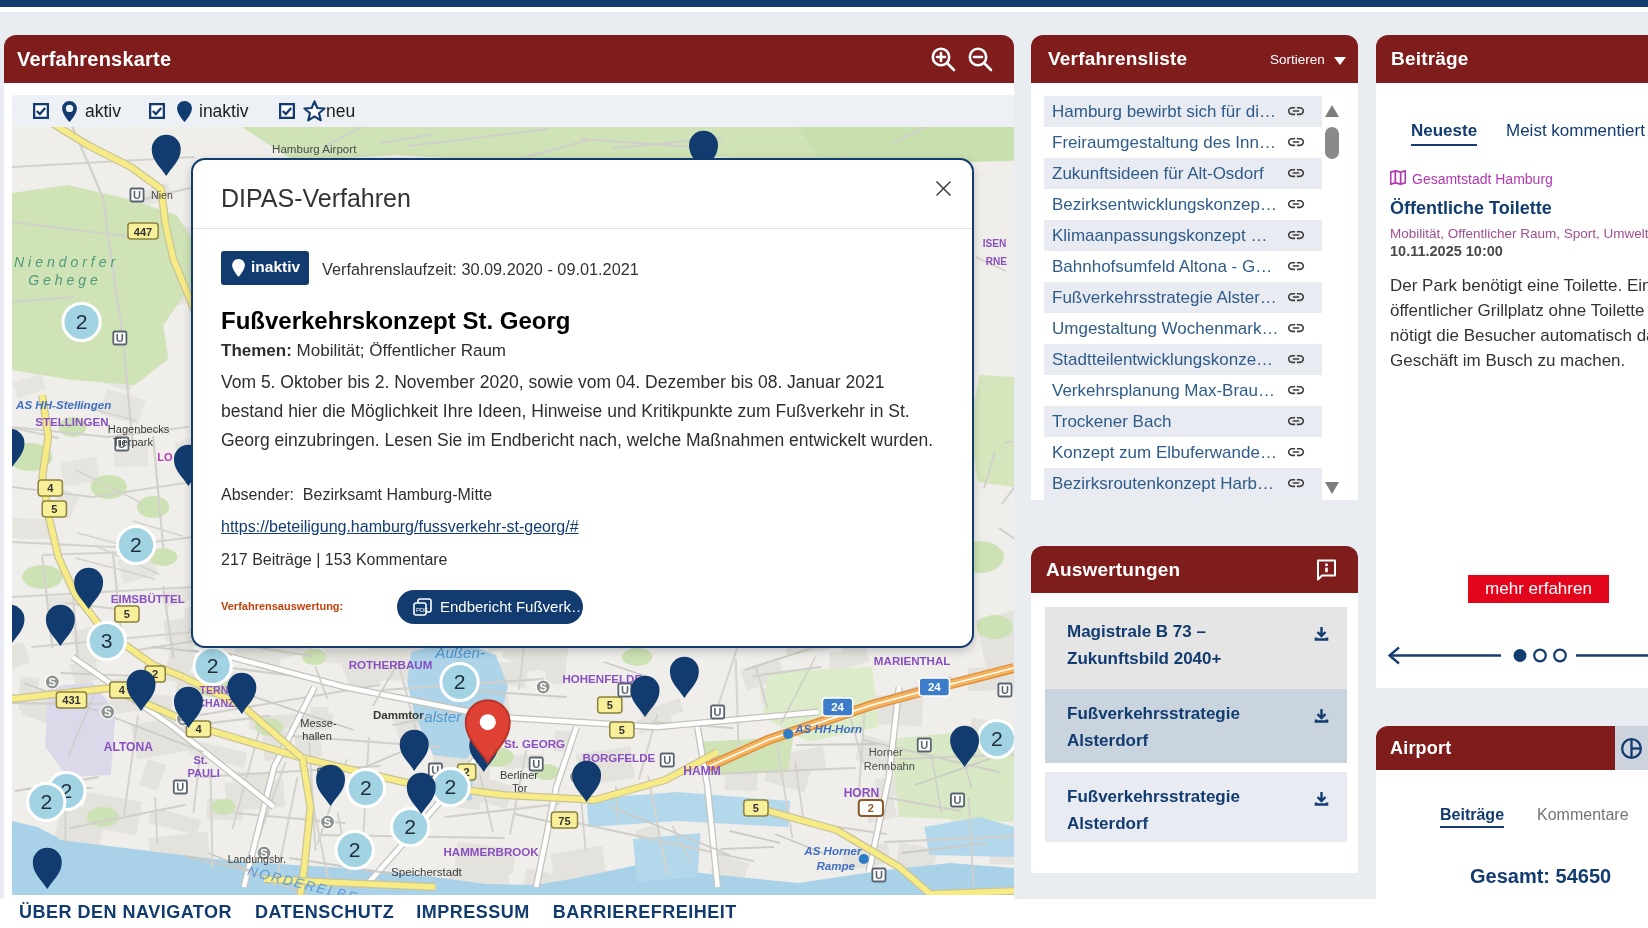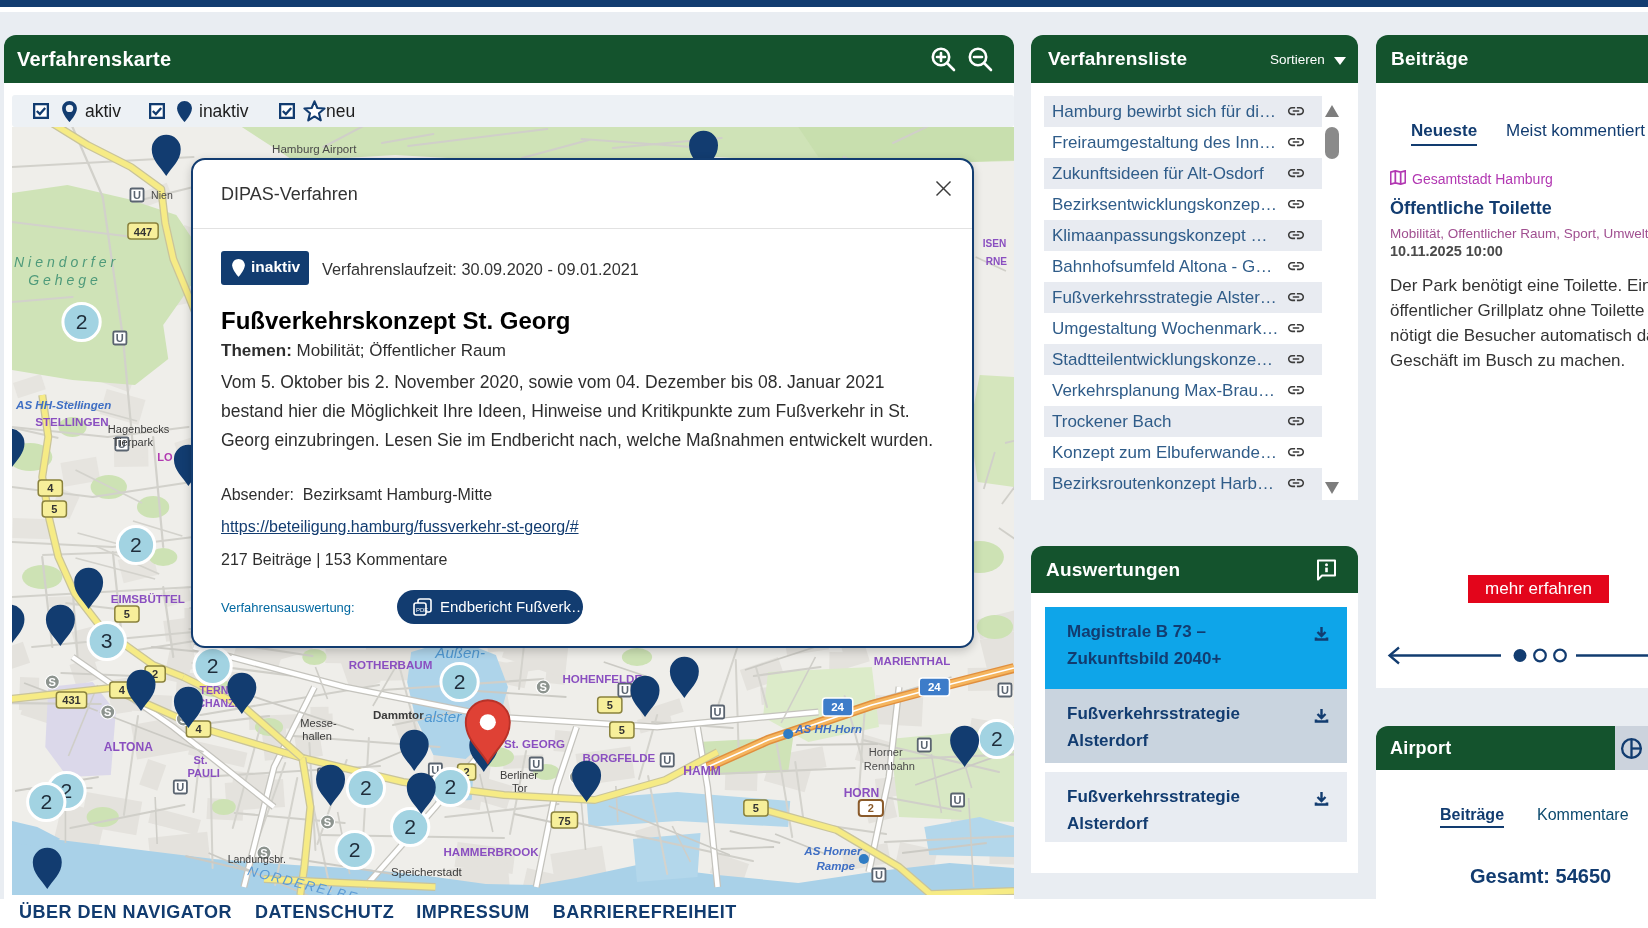--- a/index.html
+++ b/index.html
@@ -1,20 +1,20 @@
 <!DOCTYPE html>
 <html lang="de"><head>
 <meta charset="utf-8">
 <style>
   * { margin:0; padding:0; box-sizing:border-box; }
   html,body { width:1648px; height:928px; overflow:hidden; }
   body { background:#e9edf2; font-family:"Liberation Sans",sans-serif; position:relative; }
   .abs { position:absolute; }
   .navy { background:#123c70; }
-  .hdr { position:absolute; background:#14532d; border-radius:12px 12px 0 0; color:#fff; }
+  .hdr { position:absolute; background:#7f1d1d; border-radius:12px 12px 0 0; color:#fff; }
   .hdr .t { position:absolute; left:13px; top:13px; font-weight:bold; font-size:20px; letter-spacing:.2px; }
   .pbody { position:absolute; background:#fff; }
 </style>
 </head>
 <body>
 
   <div class="abs navy" style="left:0;top:0;width:1648px;height:7px;"></div>
   <div class="abs" style="left:0;top:7px;width:1648px;height:5px;background:#fff;"></div>
 
   <div class="abs" style="left:0;top:899px;width:1648px;height:29px;background:#fff;"></div>
@@ -638,42 +638,42 @@
 <path d="M0 0 C-4.5 -7.5 -11.5 -12.5 -11.5 -21.5 A11.5 11.5 0 1 1 11.5 -21.5 C11.5 -12.5 4.5 -7.5 0 0 Z" transform="translate(667 571) scale(1.25)" fill="#123c70"></path>
 <path d="M0 0 C-4.5 -7.5 -11.5 -12.5 -11.5 -21.5 A11.5 11.5 0 1 1 11.5 -21.5 C11.5 -12.5 4.5 -7.5 0 0 Z" transform="translate(945 640) scale(1.25)" fill="#123c70"></path>
 <g transform="translate(472 636) scale(1.9)">
         <path d="M0 0 C-4.5 -7.5 -11.5 -12.5 -11.5 -21.5 A11.5 11.5 0 1 1 11.5 -21.5 C11.5 -12.5 4.5 -7.5 0 0 Z" fill="#df4135" stroke="#b83228" stroke-width="1"></path>
         <circle cx="0" cy="-21.5" r="4.2" fill="#fff"></circle>
       </g>
 </svg>
   </div>
 
   <div class="abs" id="popup" style="left:191px;top:158px;width:783px;height:490px;background:#fff;border:2px solid #123c70;border-radius:14px;box-shadow:0 3px 10px rgba(0,0,0,.2);">
-    <div class="abs" style="left:28px;top:24px;font-size:18px;color:#333;">DIPAS-Verfahren</div>
+    <div class="abs" style="left:28px;top:24px;font-size:25px;color:#333;">DIPAS-Verfahren</div>
     <svg class="abs" style="left:742px;top:20px;" width="17" height="17" viewBox="0 0 17 17">
       <g stroke="#3c3c3c" stroke-width="1.5">
         <line x1="1.5" y1="1.5" x2="15.5" y2="15.5"></line>
         <line x1="15.5" y1="1.5" x2="1.5" y2="15.5"></line>
       </g>
     </svg>
     <div class="abs" style="left:0;top:68px;width:779px;height:1px;background:#e2e2e2;"></div>
     <div class="abs" style="left:28px;top:91px;width:88px;height:34px;background:#123c70;border-radius:3px;">
       <svg class="abs" style="left:11px;top:8px;" width="13" height="18" viewBox="0 0 24 34">
         <path fill="#fff" d="M12 0C5.4 0 0 5.4 0 12c0 9 12 22 12 22s12-13 12-22C24 5.4 18.6 0 12 0z"></path>
       </svg>
       <div class="abs" style="left:30px;top:7px;color:#fff;font-weight:bold;font-size:15.5px;">inaktiv</div>
     </div>
     <div class="abs" style="left:129px;top:100px;font-size:16.3px;color:#333;">Verfahrenslaufzeit: 30.09.2020 - 09.01.2021</div>
     <div class="abs" style="left:28px;top:147px;font-size:24px;font-weight:bold;color:#000000;">Fußverkehrskonzept St. Georg</div>
     <div class="abs" style="left:28px;top:181px;font-size:17px;color:#2e2e2e;"><b>Themen:</b> Mobilität; Öffentlicher Raum</div>
     <div class="abs" style="left:28px;top:208px;font-size:17.5px;line-height:29px;color:#2e2e2e;width:730px;">Vom 5. Oktober bis 2. November 2020, sowie vom 04. Dezember bis 08. Januar 2021 bestand hier die Möglichkeit Ihre Ideen, Hinweise und Kritikpunkte zum Fußverkehr in St. Georg einzubringen. Lesen Sie im Endbericht nach, welche Maßnahmen entwickelt wurden.</div>
     <div class="abs" style="left:28px;top:326px;font-size:16px;color:#2e2e2e;">Absender:&nbsp; Bezirksamt Hamburg-Mitte</div>
     <div class="abs" style="left:28px;top:358px;font-size:16px;color:#123c70;text-decoration:underline;">https://beteiligung.hamburg/fussverkehr-st-georg/#</div>
     <div class="abs" style="left:28px;top:391px;font-size:16px;color:#2e2e2e;">217 Beiträge | 153 Kommentare</div>
-    <div class="abs" style="left:28px;top:440px;font-size:13px;font-weight:normal;color:#0369a1;">Verfahrensauswertung:</div>
+    <div class="abs" style="left:28px;top:440px;font-size:11px;font-weight:bold;color:#c2410c;">Verfahrensauswertung:</div>
     <div class="abs" style="left:204px;top:430px;width:186px;height:34px;background:#123c70;border-radius:17px;">
       <svg class="abs" style="left:16px;top:8px;" width="19" height="18" viewBox="0 0 19 18">
         <rect x="5" y="1" width="13" height="13" rx="2" fill="none" stroke="#fff" stroke-width="1.6"></rect>
         <rect x="1" y="5" width="12" height="12" rx="2" fill="#123c70" stroke="#fff" stroke-width="1.6"></rect>
         <text x="3" y="13.5" font-size="6" fill="#fff" font-family="Liberation Sans">PDF</text>
       </svg>
       <div class="abs" style="left:43px;top:8px;color:#fff;font-size:15px;white-space:nowrap;">Endbericht Fußverk…</div>
     </div>
   </div>
 
@@ -744,21 +744,21 @@
       <path d="M3 2.5h17v15h-13l-4 4z" fill="none" stroke="#fff" stroke-width="2" stroke-linejoin="round"></path>
       <circle cx="11.5" cy="6.8" r="1.5" fill="#fff"></circle>
       <line x1="11.5" y1="9.6" x2="11.5" y2="14.2" stroke="#fff" stroke-width="2.6"></line>
     </svg>
   </div>
   <div class="pbody" id="ausw" style="left:1031px;top:593px;width:327px;height:280px;">
     <style>
       .card { position:absolute; left:14px; width:302px; color:#123c70; font-weight:bold; font-size:17px; line-height:27px; padding:11px 0 0 22px; }
       .card svg { position:absolute; right:18px; top:19px; }
     </style>
-    <div class="card" style="top:14px;height:88px;background:#0ea5e9;">Magistrale B 73 –<br>Zukunftsbild 2040+<svg width="15" height="16" viewBox="0 0 15 16">
+    <div class="card" style="top:14px;height:88px;background:#e5e5e5;">Magistrale B 73 –<br>Zukunftsbild 2040+<svg width="15" height="16" viewBox="0 0 15 16">
         <path d="M7.5 1v8M3.5 6l4 4 4-4" fill="none" stroke="#123c70" stroke-width="2.4"></path>
         <path d="M2 11.5v2h11v-2" fill="none" stroke="#123c70" stroke-width="2.6"></path>
       </svg></div>
     <div class="card" style="top:96px;height:74px;background:#c9d4df;">Fußverkehrsstrategie<br>Alsterdorf<svg width="15" height="16" viewBox="0 0 15 16">
         <path d="M7.5 1v8M3.5 6l4 4 4-4" fill="none" stroke="#123c70" stroke-width="2.4"></path>
         <path d="M2 11.5v2h11v-2" fill="none" stroke="#123c70" stroke-width="2.6"></path>
       </svg></div>
     <div class="card" style="top:179px;height:70px;background:#e8ecf2;">Fußverkehrsstrategie<br>Alsterdorf<svg width="15" height="16" viewBox="0 0 15 16">
         <path d="M7.5 1v8M3.5 6l4 4 4-4" fill="none" stroke="#123c70" stroke-width="2.4"></path>
         <path d="M2 11.5v2h11v-2" fill="none" stroke="#123c70" stroke-width="2.6"></path>
@@ -797,15 +797,15 @@
   </div>
   <div class="abs" style="left:1615px;top:726px;width:33px;height:44px;background:#ccd3dd;">
     <svg class="abs" style="left:5px;top:11px;" width="23" height="23" viewBox="0 0 24 24">
       <circle cx="12" cy="12" r="9.8" fill="none" stroke="#123c70" stroke-width="2.4"></circle>
       <line x1="12" y1="2.2" x2="12" y2="21.8" stroke="#123c70" stroke-width="2.4"></line>
       <line x1="12" y1="12" x2="21.8" y2="12" stroke="#123c70" stroke-width="2.4"></line>
     </svg>
   </div>
   <div class="pbody" style="left:1376px;top:770px;width:272px;height:129px;">
     <div class="abs" style="left:64px;top:36px;font-size:16px;font-weight:bold;color:#123c70;border-bottom:2.5px solid #123c70;padding-bottom:2px;">Beiträge</div>
-    <div class="abs" style="left:161px;top:36px;font-size:16px;color:#0c4a6e;">Kommentare</div>
+    <div class="abs" style="left:161px;top:36px;font-size:16px;color:#737373;">Kommentare</div>
     <div class="abs" style="left:94px;top:95px;font-size:20px;font-weight:bold;color:#123c70;">Gesamt: 54650</div>
   </div>
 
 </body></html>

